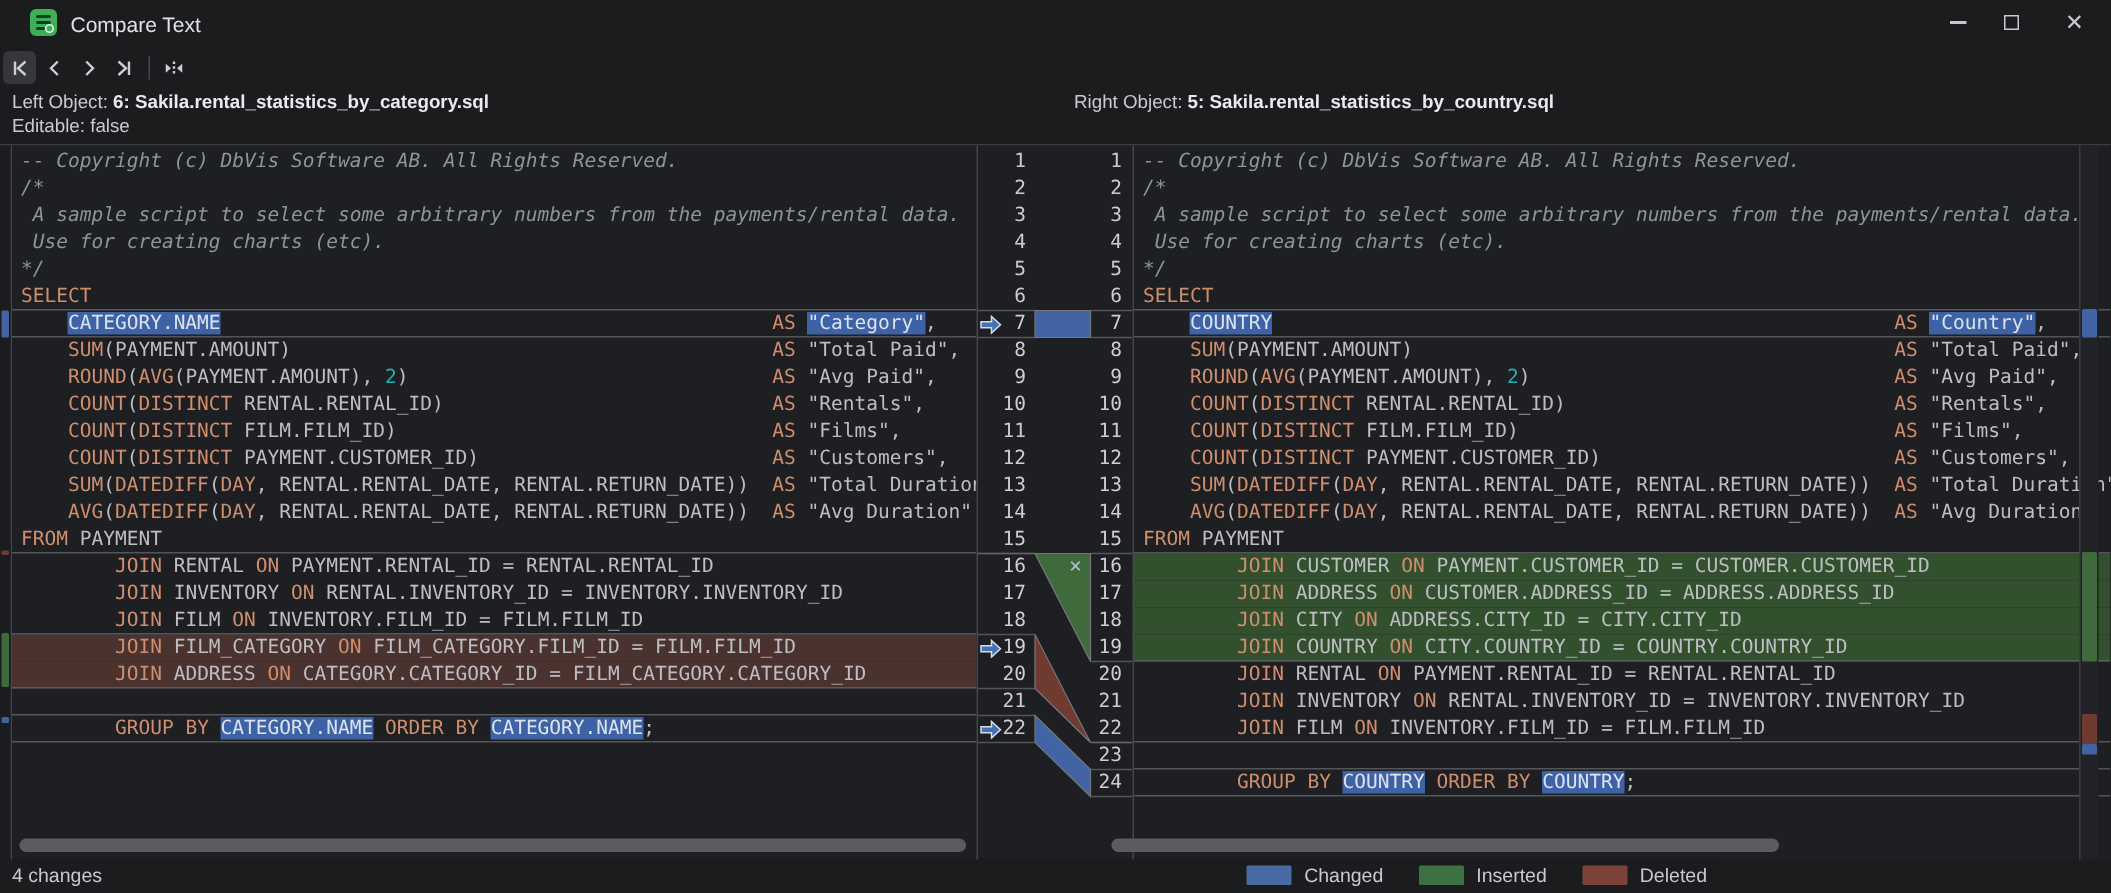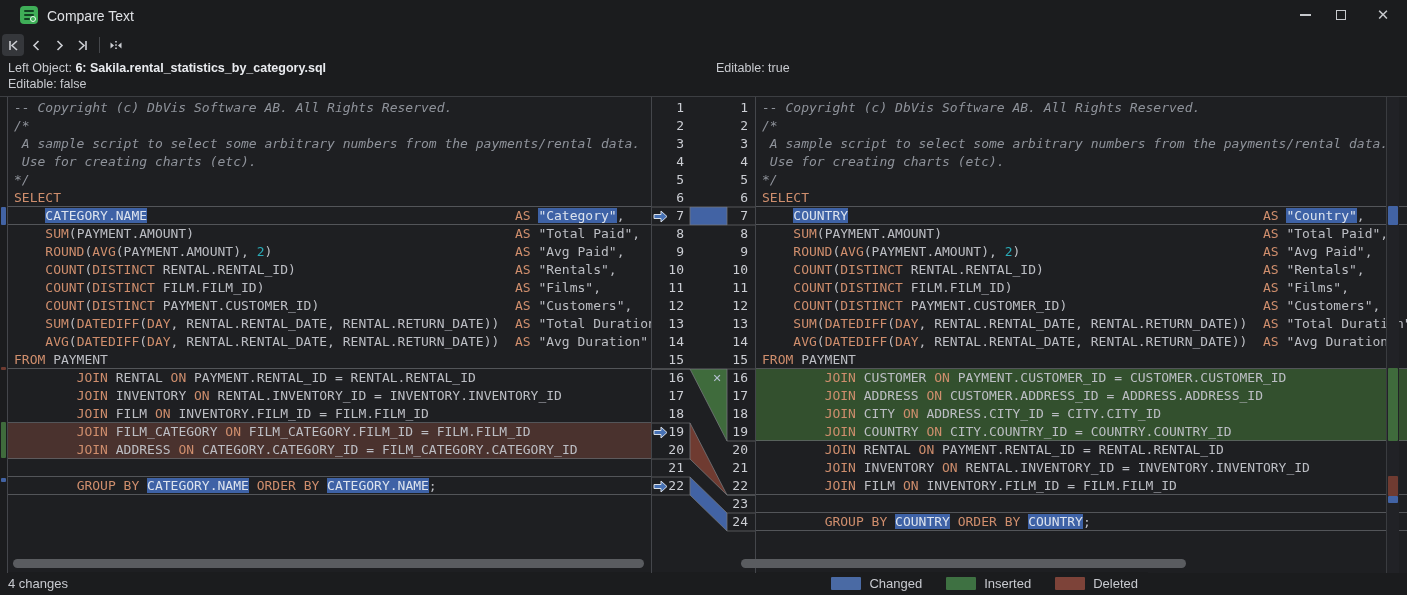--- a/index.html
+++ b/index.html
@@ -128,21 +128,21 @@
       <path d="M7 2v9" stroke-dasharray="1.6 1.6"></path>
     </svg>
   </div>
 </div>
 
 <div class="hdr hdr-left">
   <div><span>Left Object: </span><b>6: Sakila.rental_statistics_by_category.sql</b></div>
   <div>Editable: false</div>
 </div>
 <div class="hdr hdr-right">
-  <div>Editable: true</div>
+  <div><span>Right Object: </span><b>5: Sakila.rental_statistics_by_country.sql</b></div>
 </div>
 
 <div class="main">
   <div class="strip-left" id="stripL">
       <div class="mark" style="top: 110px; height: 18px; background: rgb(66, 99, 164);"></div>
       <div class="mark" style="top: 270px; height: 3px; background: rgb(111, 59, 49);"></div>
       <div class="mark" style="top: 325px; height: 36px; background: rgb(63, 107, 60);"></div>
       <div class="mark" style="top: 381px; height: 4px; background: rgb(66, 99, 164);"></div>
     </div>
   <div class="vsep" style="left:7px"></div>

